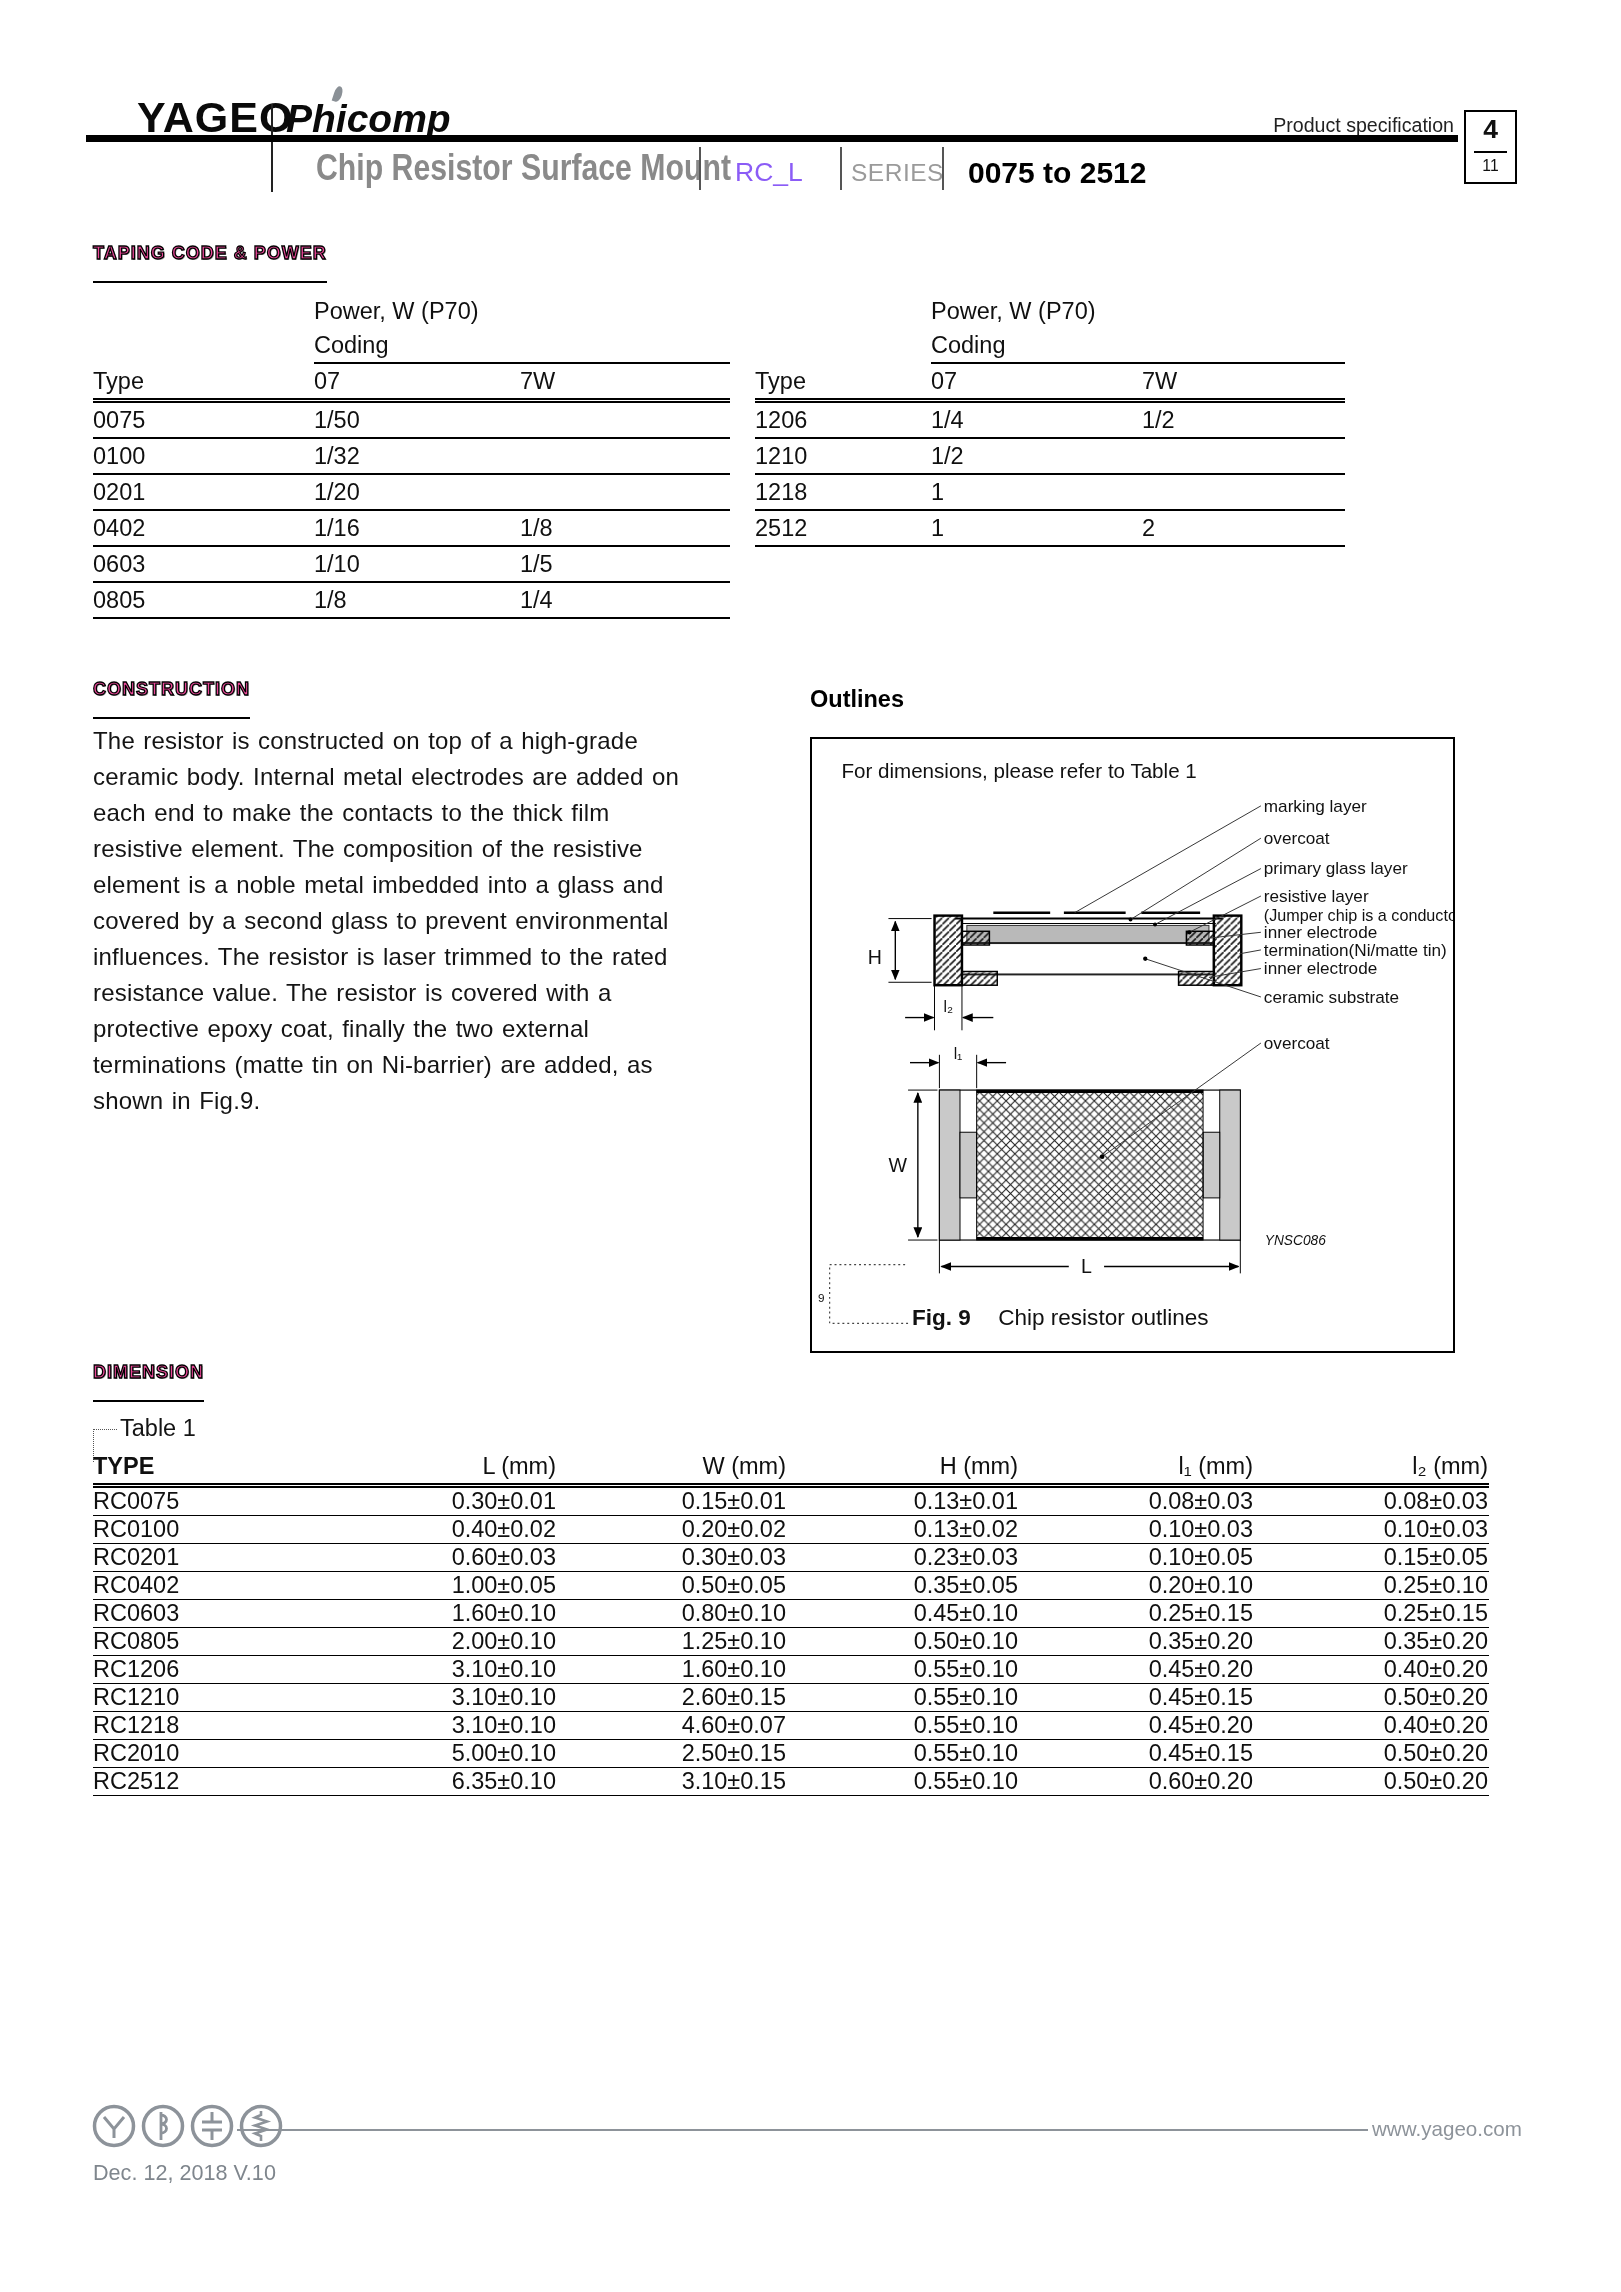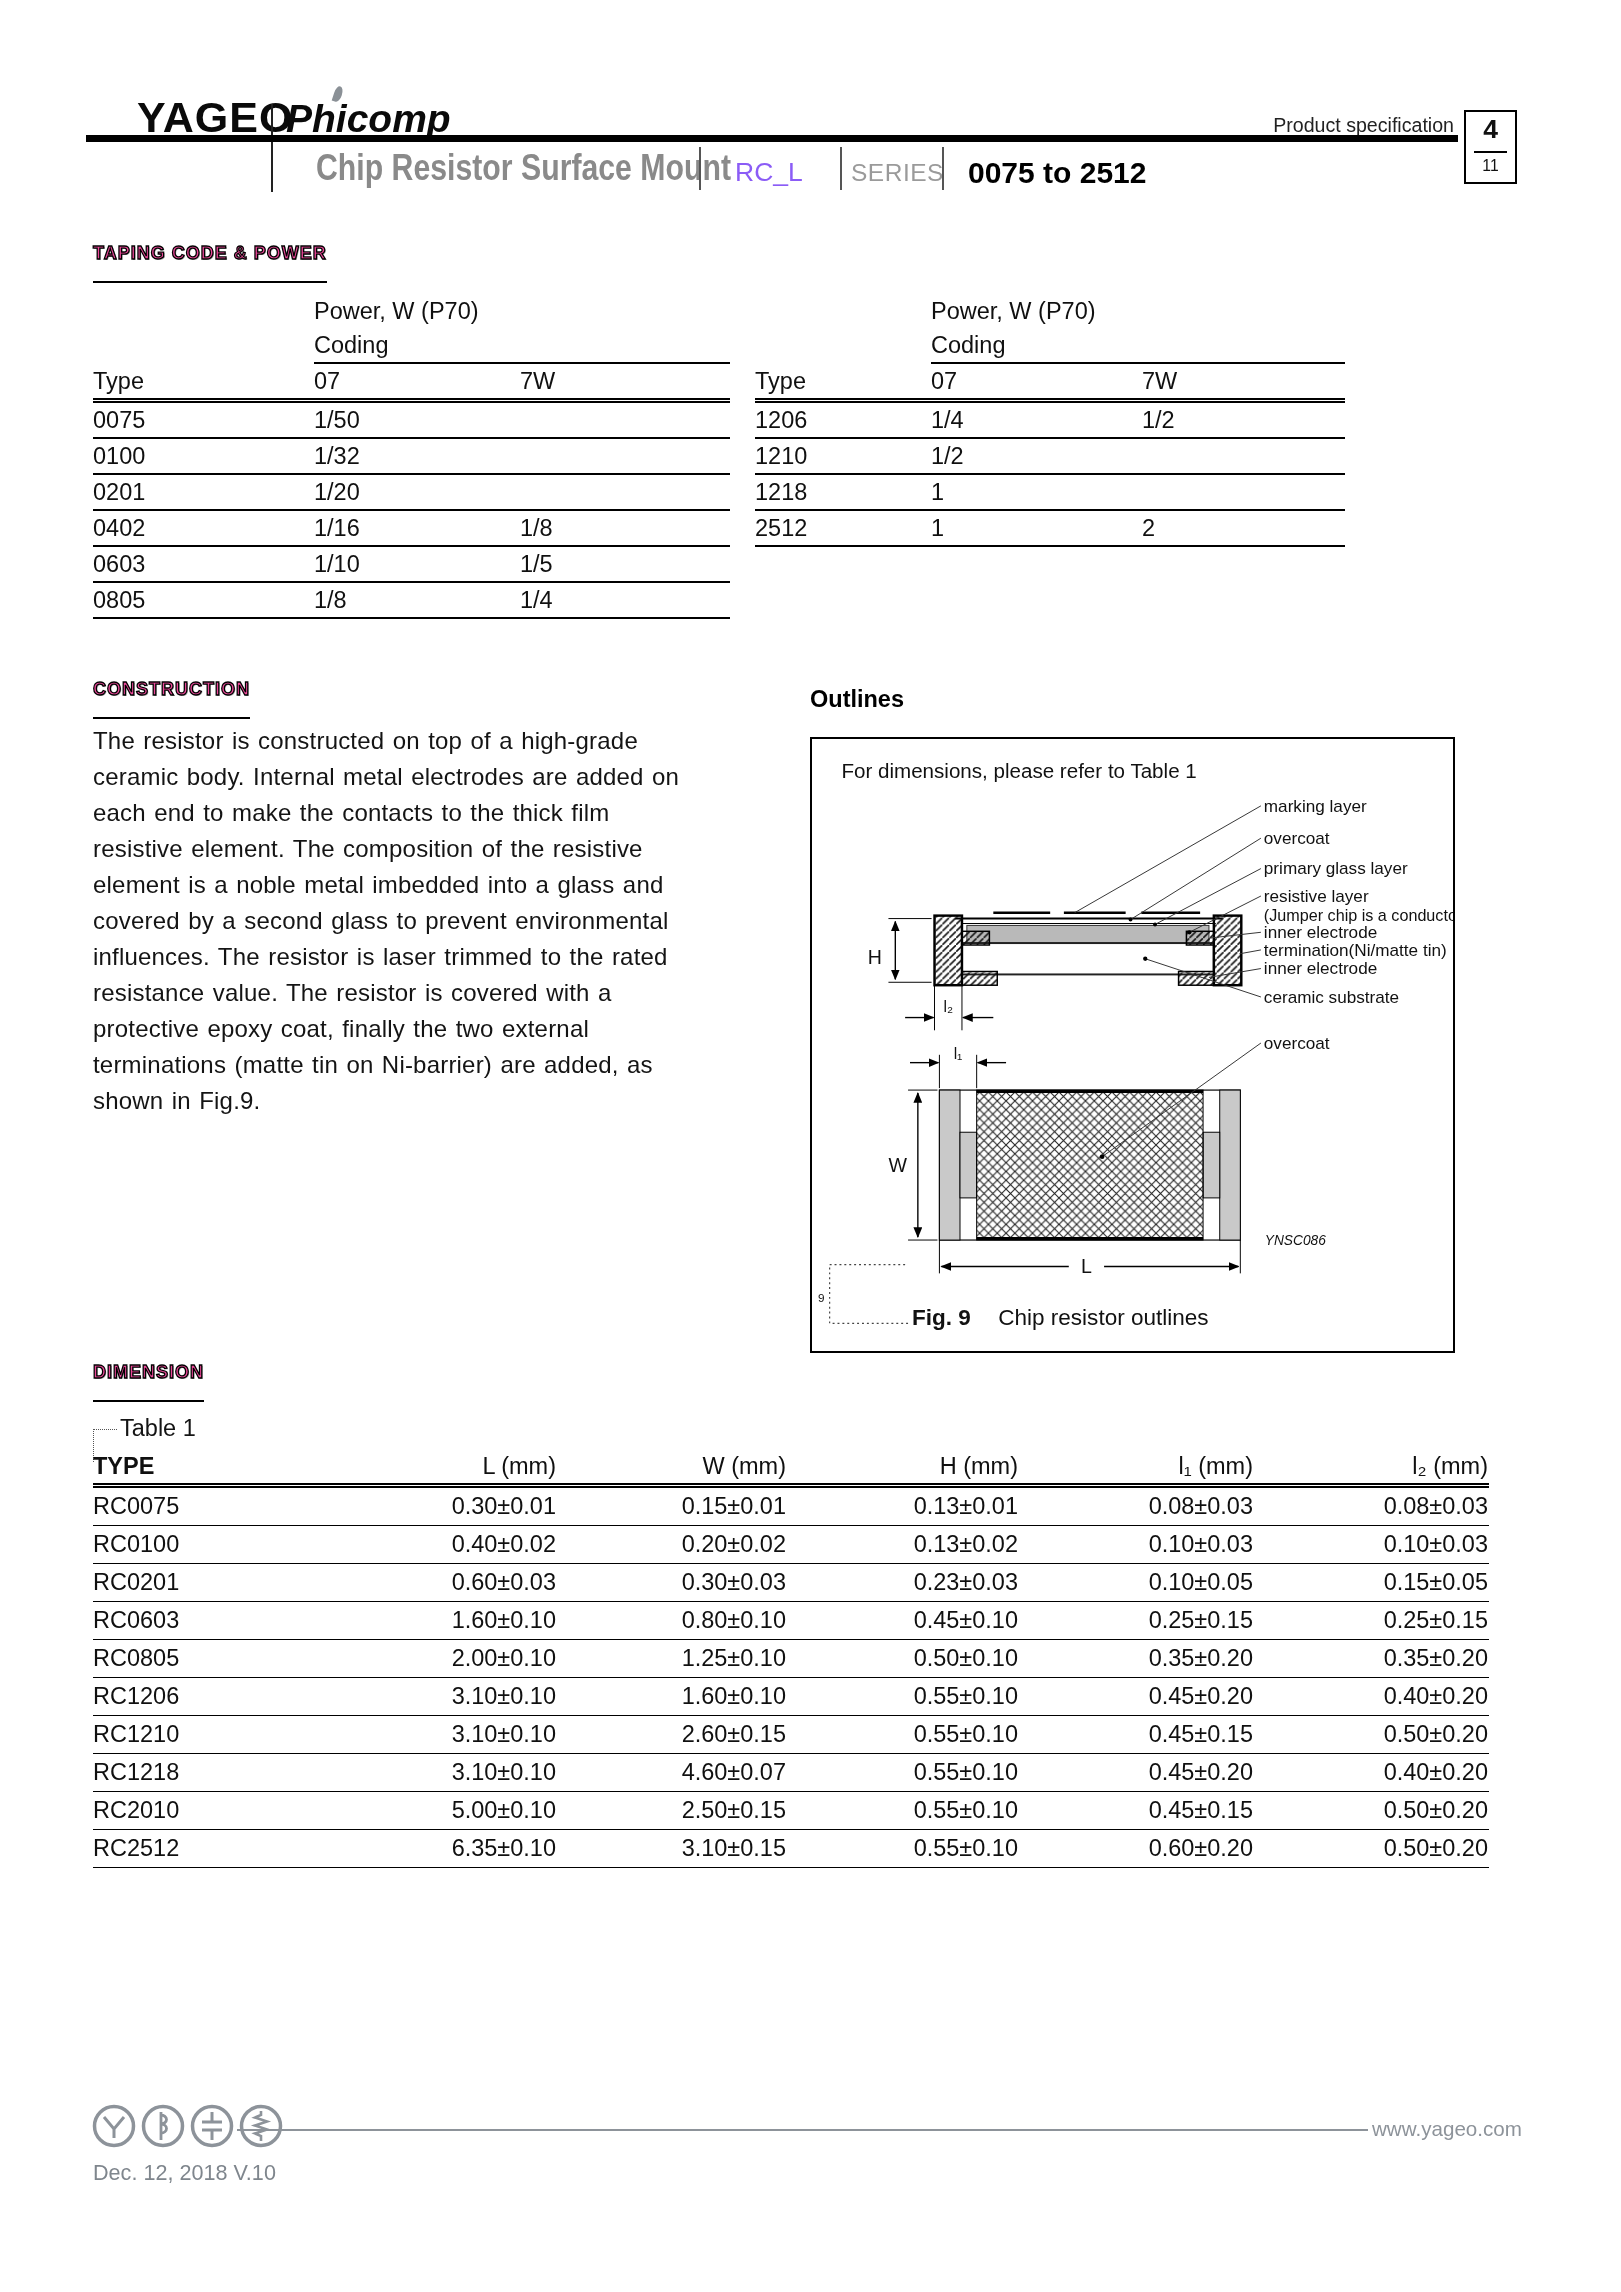--- a/index.html
+++ b/index.html
@@ -49,21 +49,21 @@
                      letter-spacing:0.2px;word-spacing:1.5px;color:#141414;}
 
   
   .outbox{left:810px;top:737px;width:645px;height:616px;border:2px solid #000;background:#fff;}
   svg text{font-family:"Liberation Sans","DejaVu Sans",sans-serif;fill:#111;}
 
   
   .dim{font-size:23.5px;color:#101010;}
   .dim .trow{grid-template-columns:196px 267px 230px 232px 235px 235px;}
   .dim .thead{height:39px;border-bottom:5.9px double #000;}
-  .dim .drow,.dim .trow.body{height:38px;border-bottom:1.5px solid #000;}
+  .dim .drow,.dim .trow.body{height:28px;border-bottom:1.5px solid #000;}
   .dim .cell{display:block;}
   .dim .c1,.dim .c2,.dim .c3,.dim .c4,.dim .c5{text-align:right;}
   .dim .thead .c0{font-weight:bold;}
   .table-label{left:120px;top:1415px;font-size:23.5px;color:#141414;}
   .table-label-deco{left:93px;top:1429px;width:23.5px;height:33px;border-left:1.5px dotted #555;border-top:1.5px dotted #555;}
 
   
   .foot-line{left:237px;top:2129px;width:1131px;height:2px;background:#8d939a;}
   .foot-url{left:1372px;top:2117px;font-size:20.6px;color:#8d939a;}
   .foot-date{left:93px;top:2160px;font-size:21.6px;color:#7f868d;}
@@ -316,20 +316,28 @@
           <span class="cell c4">0.10±0.03</span>
           <span class="cell c5">0.10±0.03</span>
         </div>
         <div class="trow body">
           <span class="cell c0">RC0201</span>
           <span class="cell c1">0.60±0.03</span>
           <span class="cell c2">0.30±0.03</span>
           <span class="cell c3">0.23±0.03</span>
           <span class="cell c4">0.10±0.05</span>
           <span class="cell c5">0.15±0.05</span>
+        </div>
+        <div class="trow body">
+          <span class="cell c0">RC0402</span>
+          <span class="cell c1">1.00±0.05</span>
+          <span class="cell c2">0.50±0.05</span>
+          <span class="cell c3">0.35±0.05</span>
+          <span class="cell c4">0.20±0.10</span>
+          <span class="cell c5">0.25±0.10</span>
         </div>
         <div class="trow body">
           <span class="cell c0">RC0603</span>
           <span class="cell c1">1.60±0.10</span>
           <span class="cell c2">0.80±0.10</span>
           <span class="cell c3">0.45±0.10</span>
           <span class="cell c4">0.25±0.15</span>
           <span class="cell c5">0.25±0.15</span>
         </div>
         <div class="trow body">

